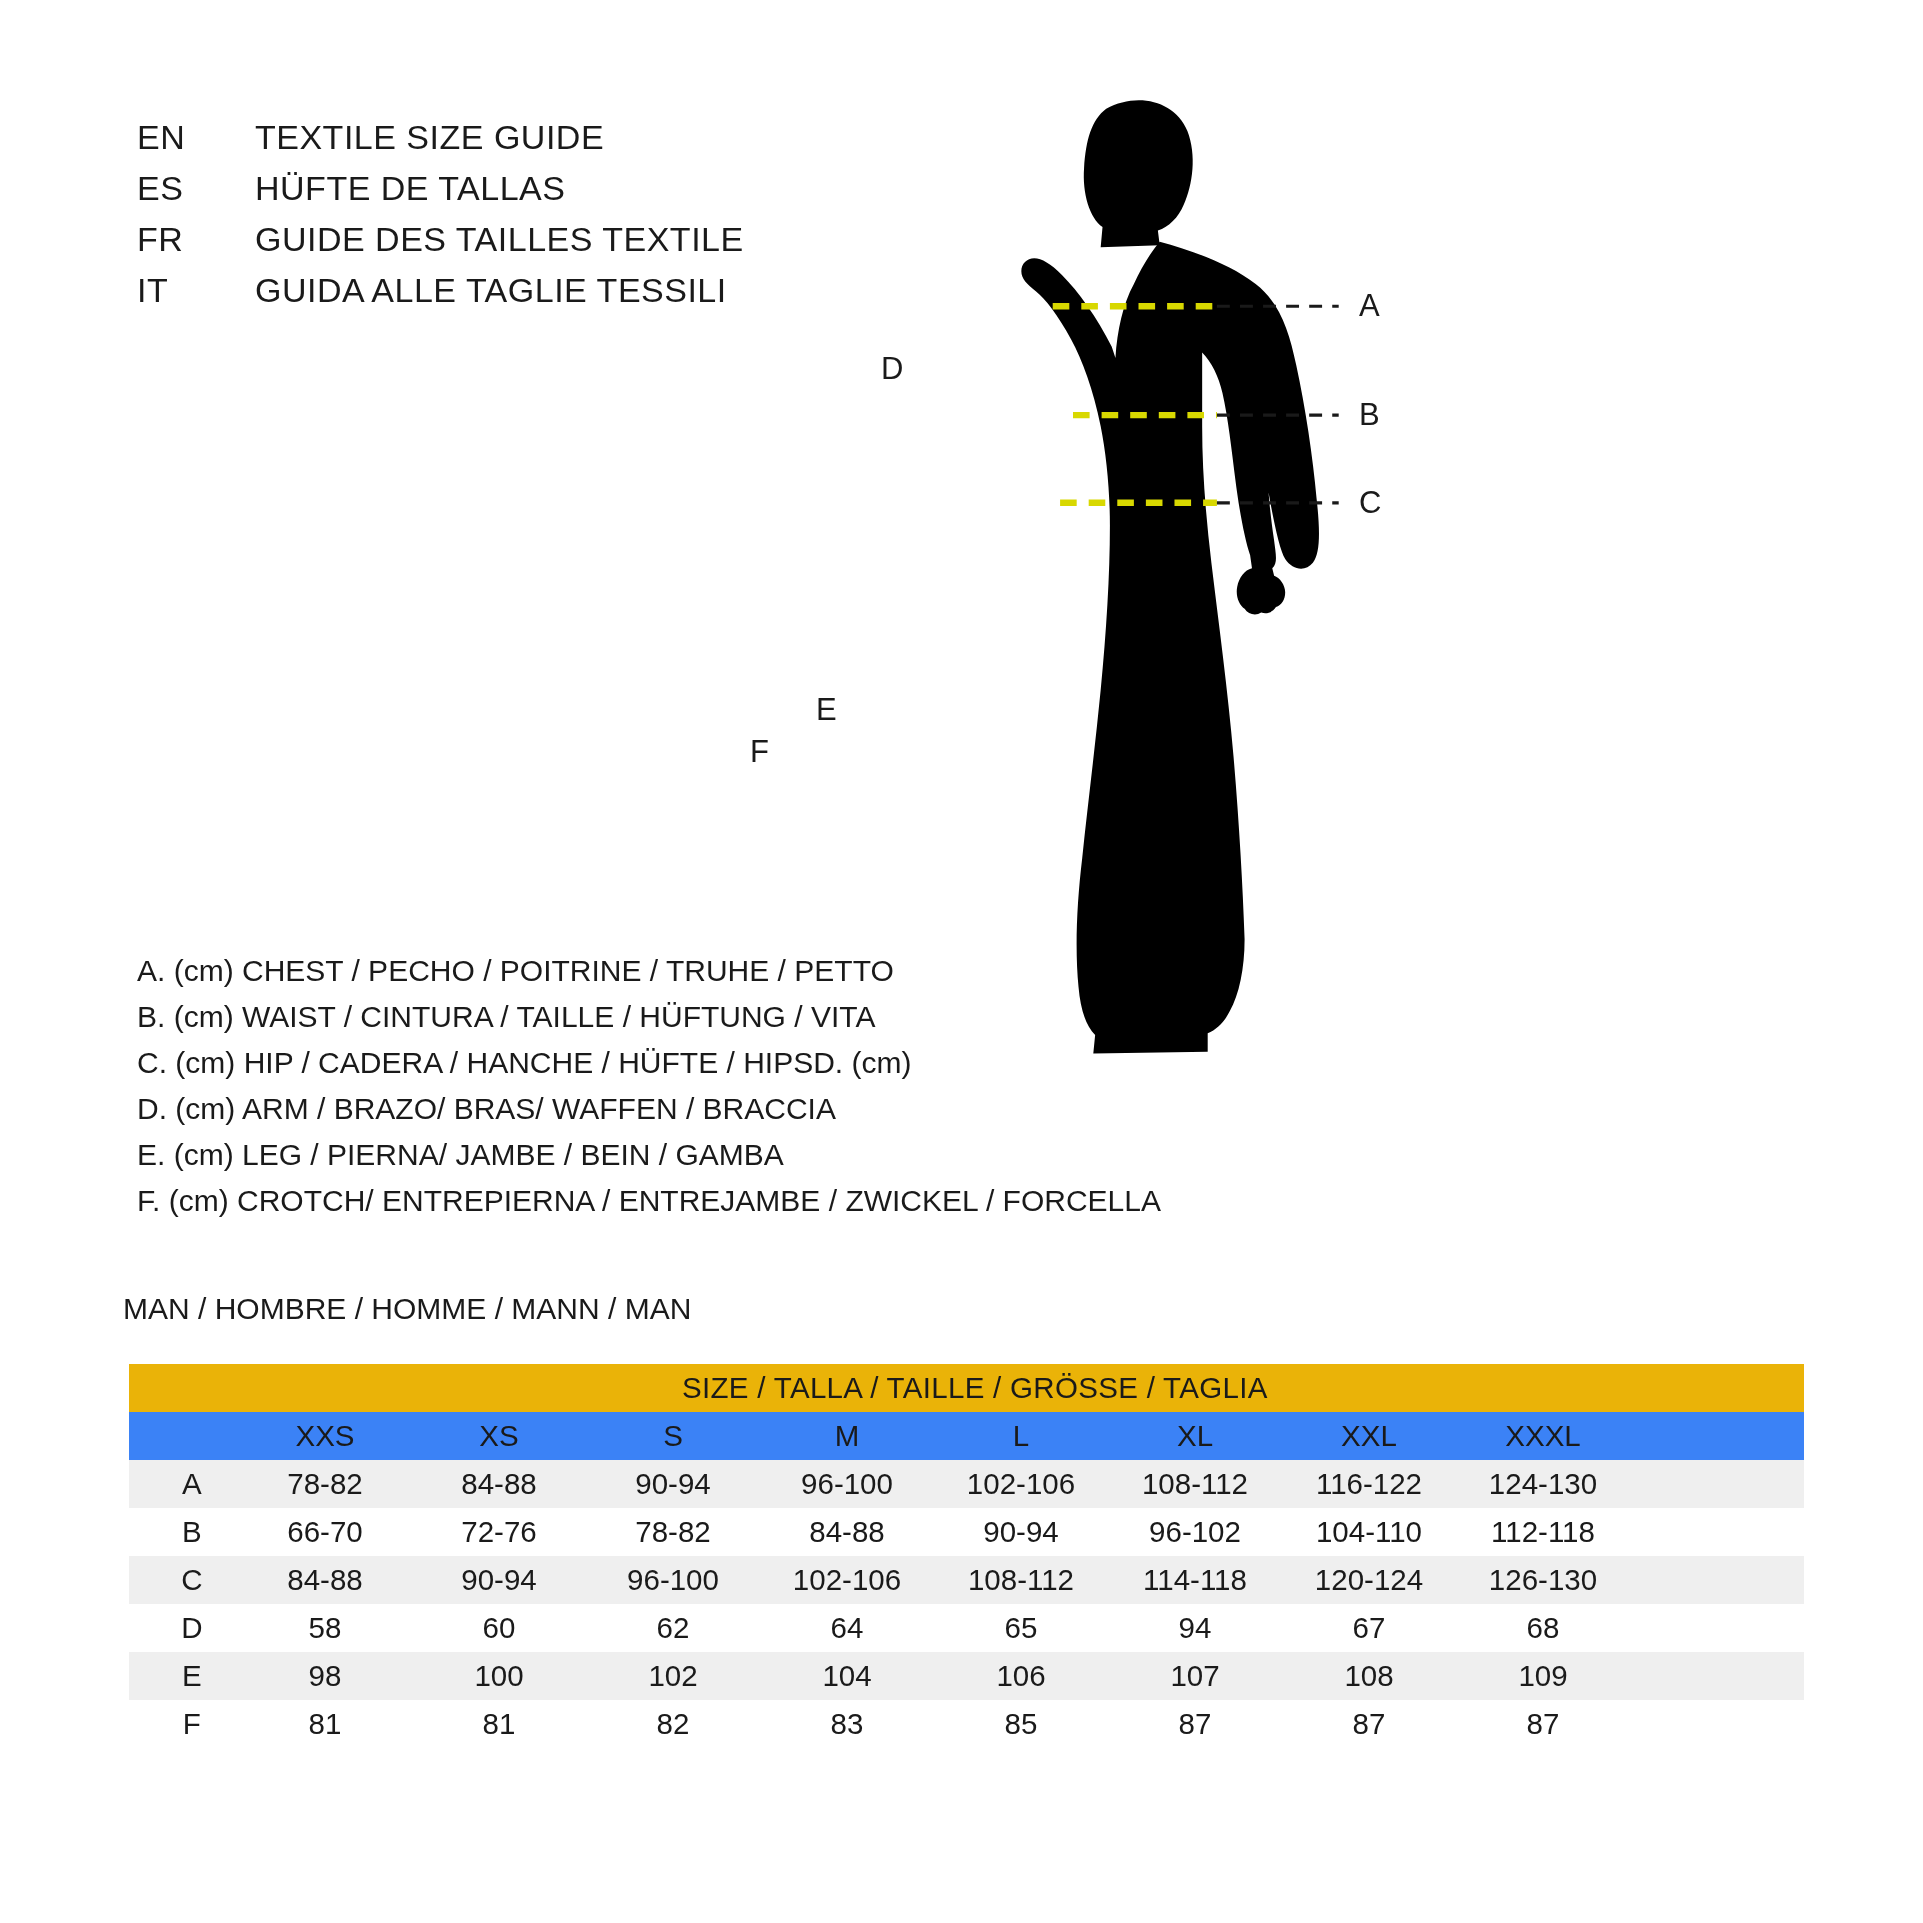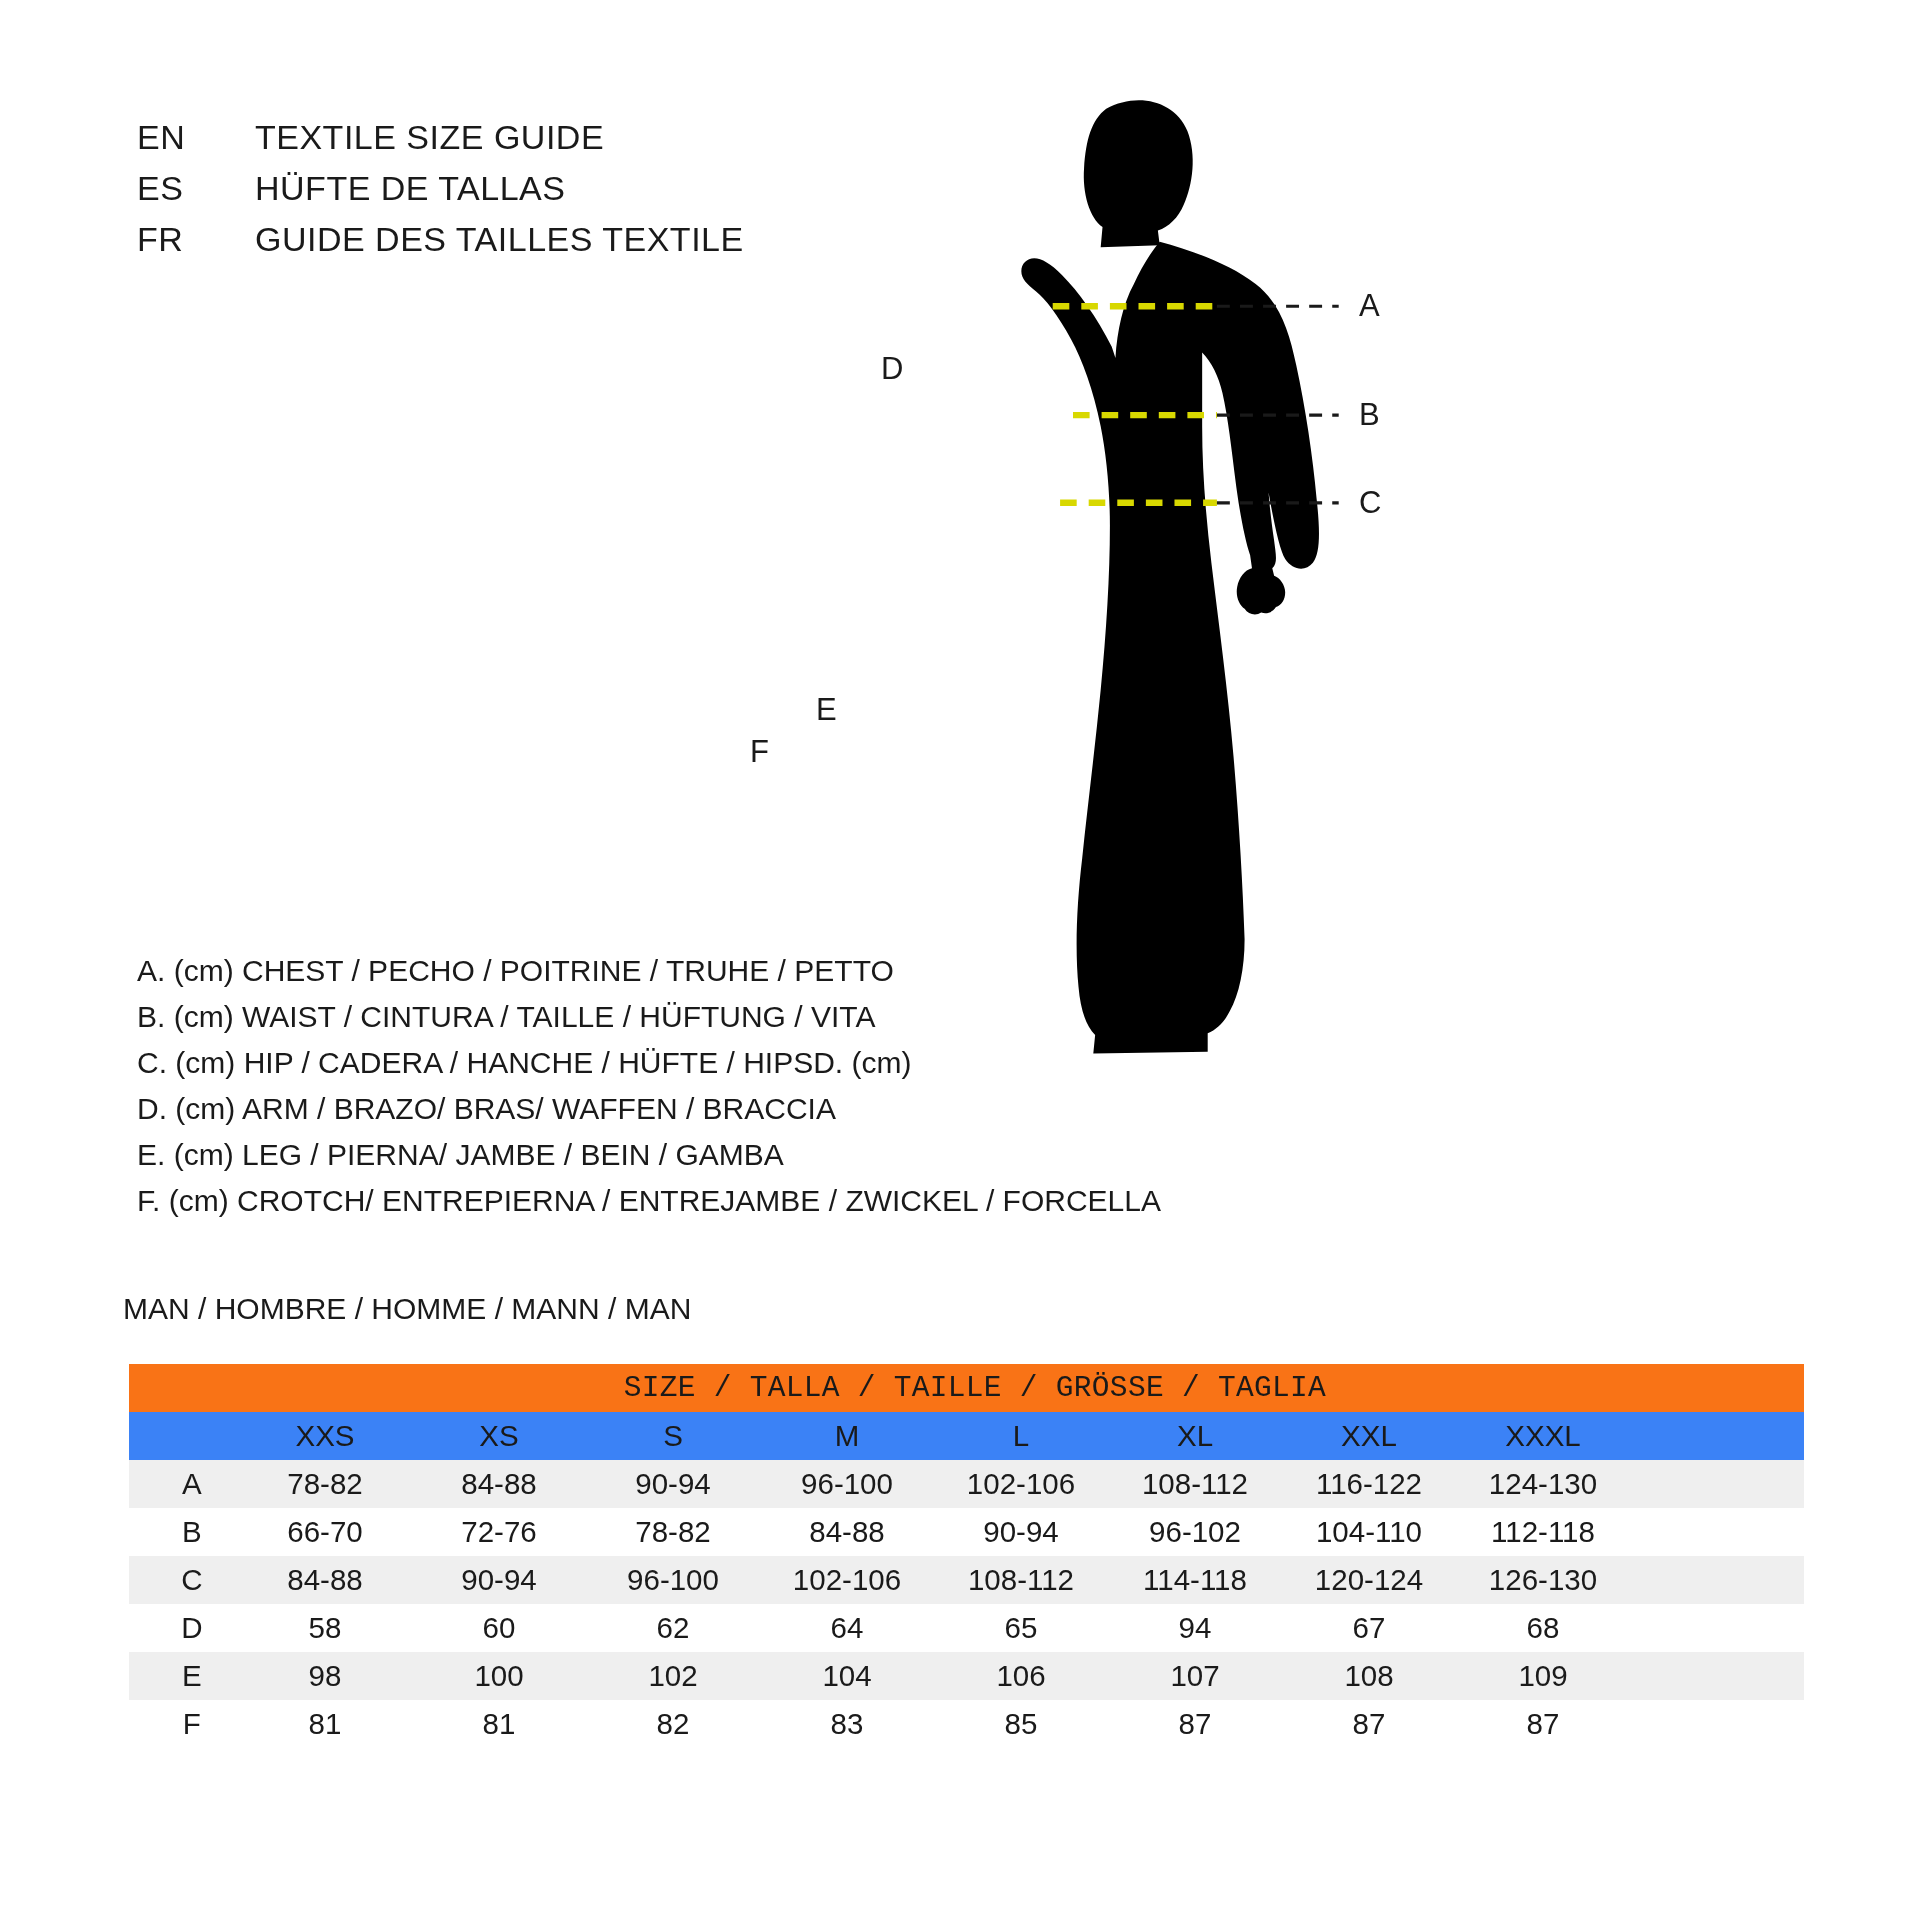--- a/index.html
+++ b/index.html
@@ -80,27 +80,26 @@
     padding: 0;
     margin: 0;
     font-weight: normal;
     font-size: 29.5px;
     color: #1a1a1a;
     text-align: center;
     height: 48px;
     vertical-align: middle;
   }
   .tbl-title-row td {
-    background: #f97316;
+    background: #eab308;
     text-align: left;
     padding-left: 16.6px !important;
     font-size: 29.5px;
     height: 52px;
     letter-spacing: 0.3px;
-    font-family: Liberation Mono, monospace;
   }
   .tbl-head-row td {
     background: #3b82f6;
     height: 52px;
   }
   .row-shade td { background: #efefef; }
   .row-plain td { background: #ffffff; }
   td.rowlabel {
     text-align: left;
     padding-left: 16.6px !important;
@@ -130,20 +129,24 @@
     <span class="lang-code">EN</span>
     <span class="lang-title">TEXTILE SIZE GUIDE</span>
   </div>
   <div class="lang-row">
     <span class="lang-code">ES</span>
     <span class="lang-title">HÜFTE DE TALLAS</span>
   </div>
   <div class="lang-row">
     <span class="lang-code">FR</span>
     <span class="lang-title">GUIDE DES TAILLES TEXTILE</span>
+  </div>
+  <div class="lang-row">
+    <span class="lang-code">IT</span>
+    <span class="lang-title">GUIDA ALLE TAGLIE TESSILI</span>
   </div>
 </div>
 
 <div id="legend-block">
   <div class="legend-row">A. (cm) CHEST / PECHO / POITRINE / TRUHE / PETTO</div>
   <div class="legend-row">B. (cm) WAIST / CINTURA / TAILLE / HÜFTUNG / VITA</div>
   <div class="legend-row">C. (cm) HIP / CADERA / HANCHE / HÜFTE / HIPSD. (cm)</div>
   <div class="legend-row">D. (cm) ARM / BRAZO/ BRAS/ WAFFEN / BRACCIA</div>
   <div class="legend-row">E. (cm) LEG / PIERNA/ JAMBE / BEIN / GAMBA</div>
   <div class="legend-row">F. (cm) CROTCH/ ENTREPIERNA / ENTREJAMBE / ZWICKEL / FORCELLA</div>

